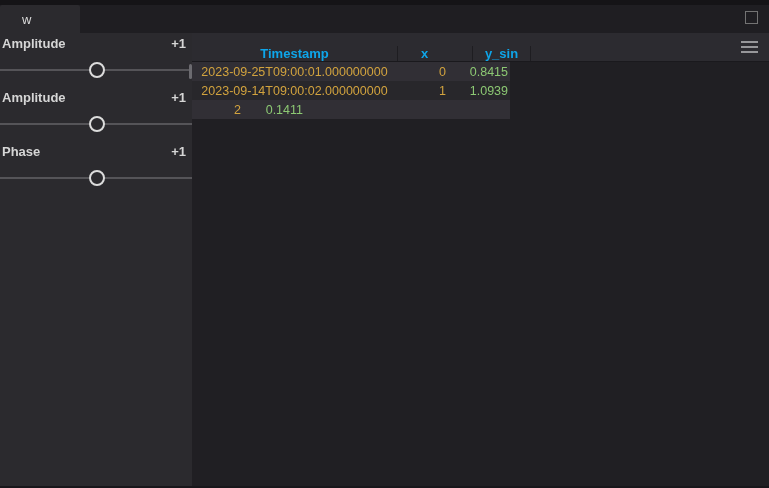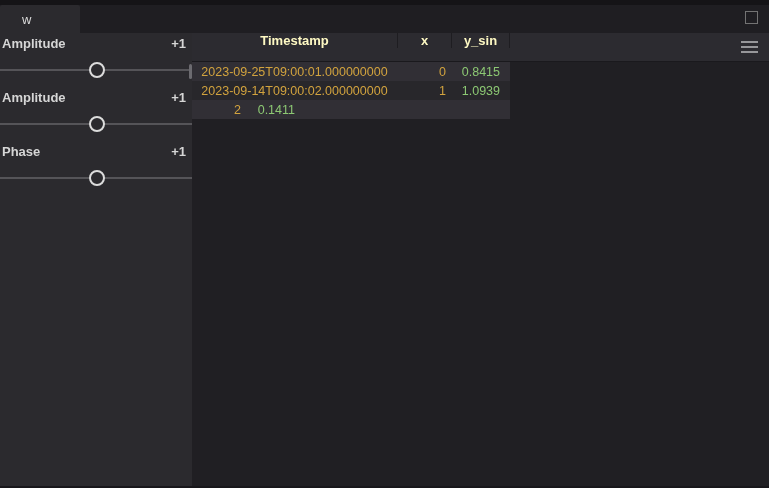--- a/index.html
+++ b/index.html
@@ -58,42 +58,42 @@
     position: absolute; left: -3px; top: 31px;
     width: 3px; height: 15px; background: #6c6b70; border-radius: 2px;
     cursor: col-resize;
   }
 
   
   .main { flex: 1; display: flex; flex-direction: column; background: #201f23; position: relative; }
   .table-header {
     height: 29px; background: #2c2b30;
     border-bottom: 1px solid #1a191d;
-    display: flex; align-items: flex-start;
-    font-size: 13px; font-weight: bold; color: #fef9c3;
+    display: flex; align-items: flex-end;
+    font-size: 13px; font-weight: bold; color: #0ea5e9;
     position: relative; box-sizing: border-box;
   }
   .th { text-align: center; box-sizing: border-box; cursor: pointer; }
   .th-ts { width: 205px; }
   .th-x  { width: 54px; border-left: 1px solid #1e1d21; }
-  .th-y  { width: 59px; border-left: 1px solid #1e1d21; border-right: 1px solid #1e1d21; }
+  .th-y  { width: 59px; border-left: 1px solid #1e1d21; border-right: 1px solid #1e1d21; margin-left: 21px; }
   .menu-icon {
     position: absolute; right: 11px; top: 50%; transform: translateY(-50%);
     display: flex; flex-direction: column; gap: 3px; cursor: pointer;
   }
   .menu-icon span { display: block; width: 17px; height: 2px; background: #97979a; }
 
   .table-body { width: 318px; }
   .trow { display: flex; height: 19px; align-items: center; font-size: 12.5px; }
   .trow:nth-child(odd)  { background: #312f35; }
   .trow:nth-child(even) { background: #28272b; }
   .cell { box-sizing: border-box; white-space: nowrap; overflow: hidden; }
   .cell-ts { width: 205px; text-align: center; color: #d2a33e; }
   .cell-x  { width: 54px;  text-align: right; padding-right: 5px; color: #d2a33e; }
-  .cell-y  { width: 59px;  text-align: right; padding-right: 10px; color: #8cc873; }
+  .cell-y  { width: 59px;  text-align: right; padding-right: 2px; color: #8cc873; }
 
   .bottom-border { position: absolute; left: 0; bottom: 0; width: 100%; height: 2px; background: #18171b; }
 </style>
 </head>
 <body>
 
 <div class="app">
 
   <div class="top-strip"></div>
 

